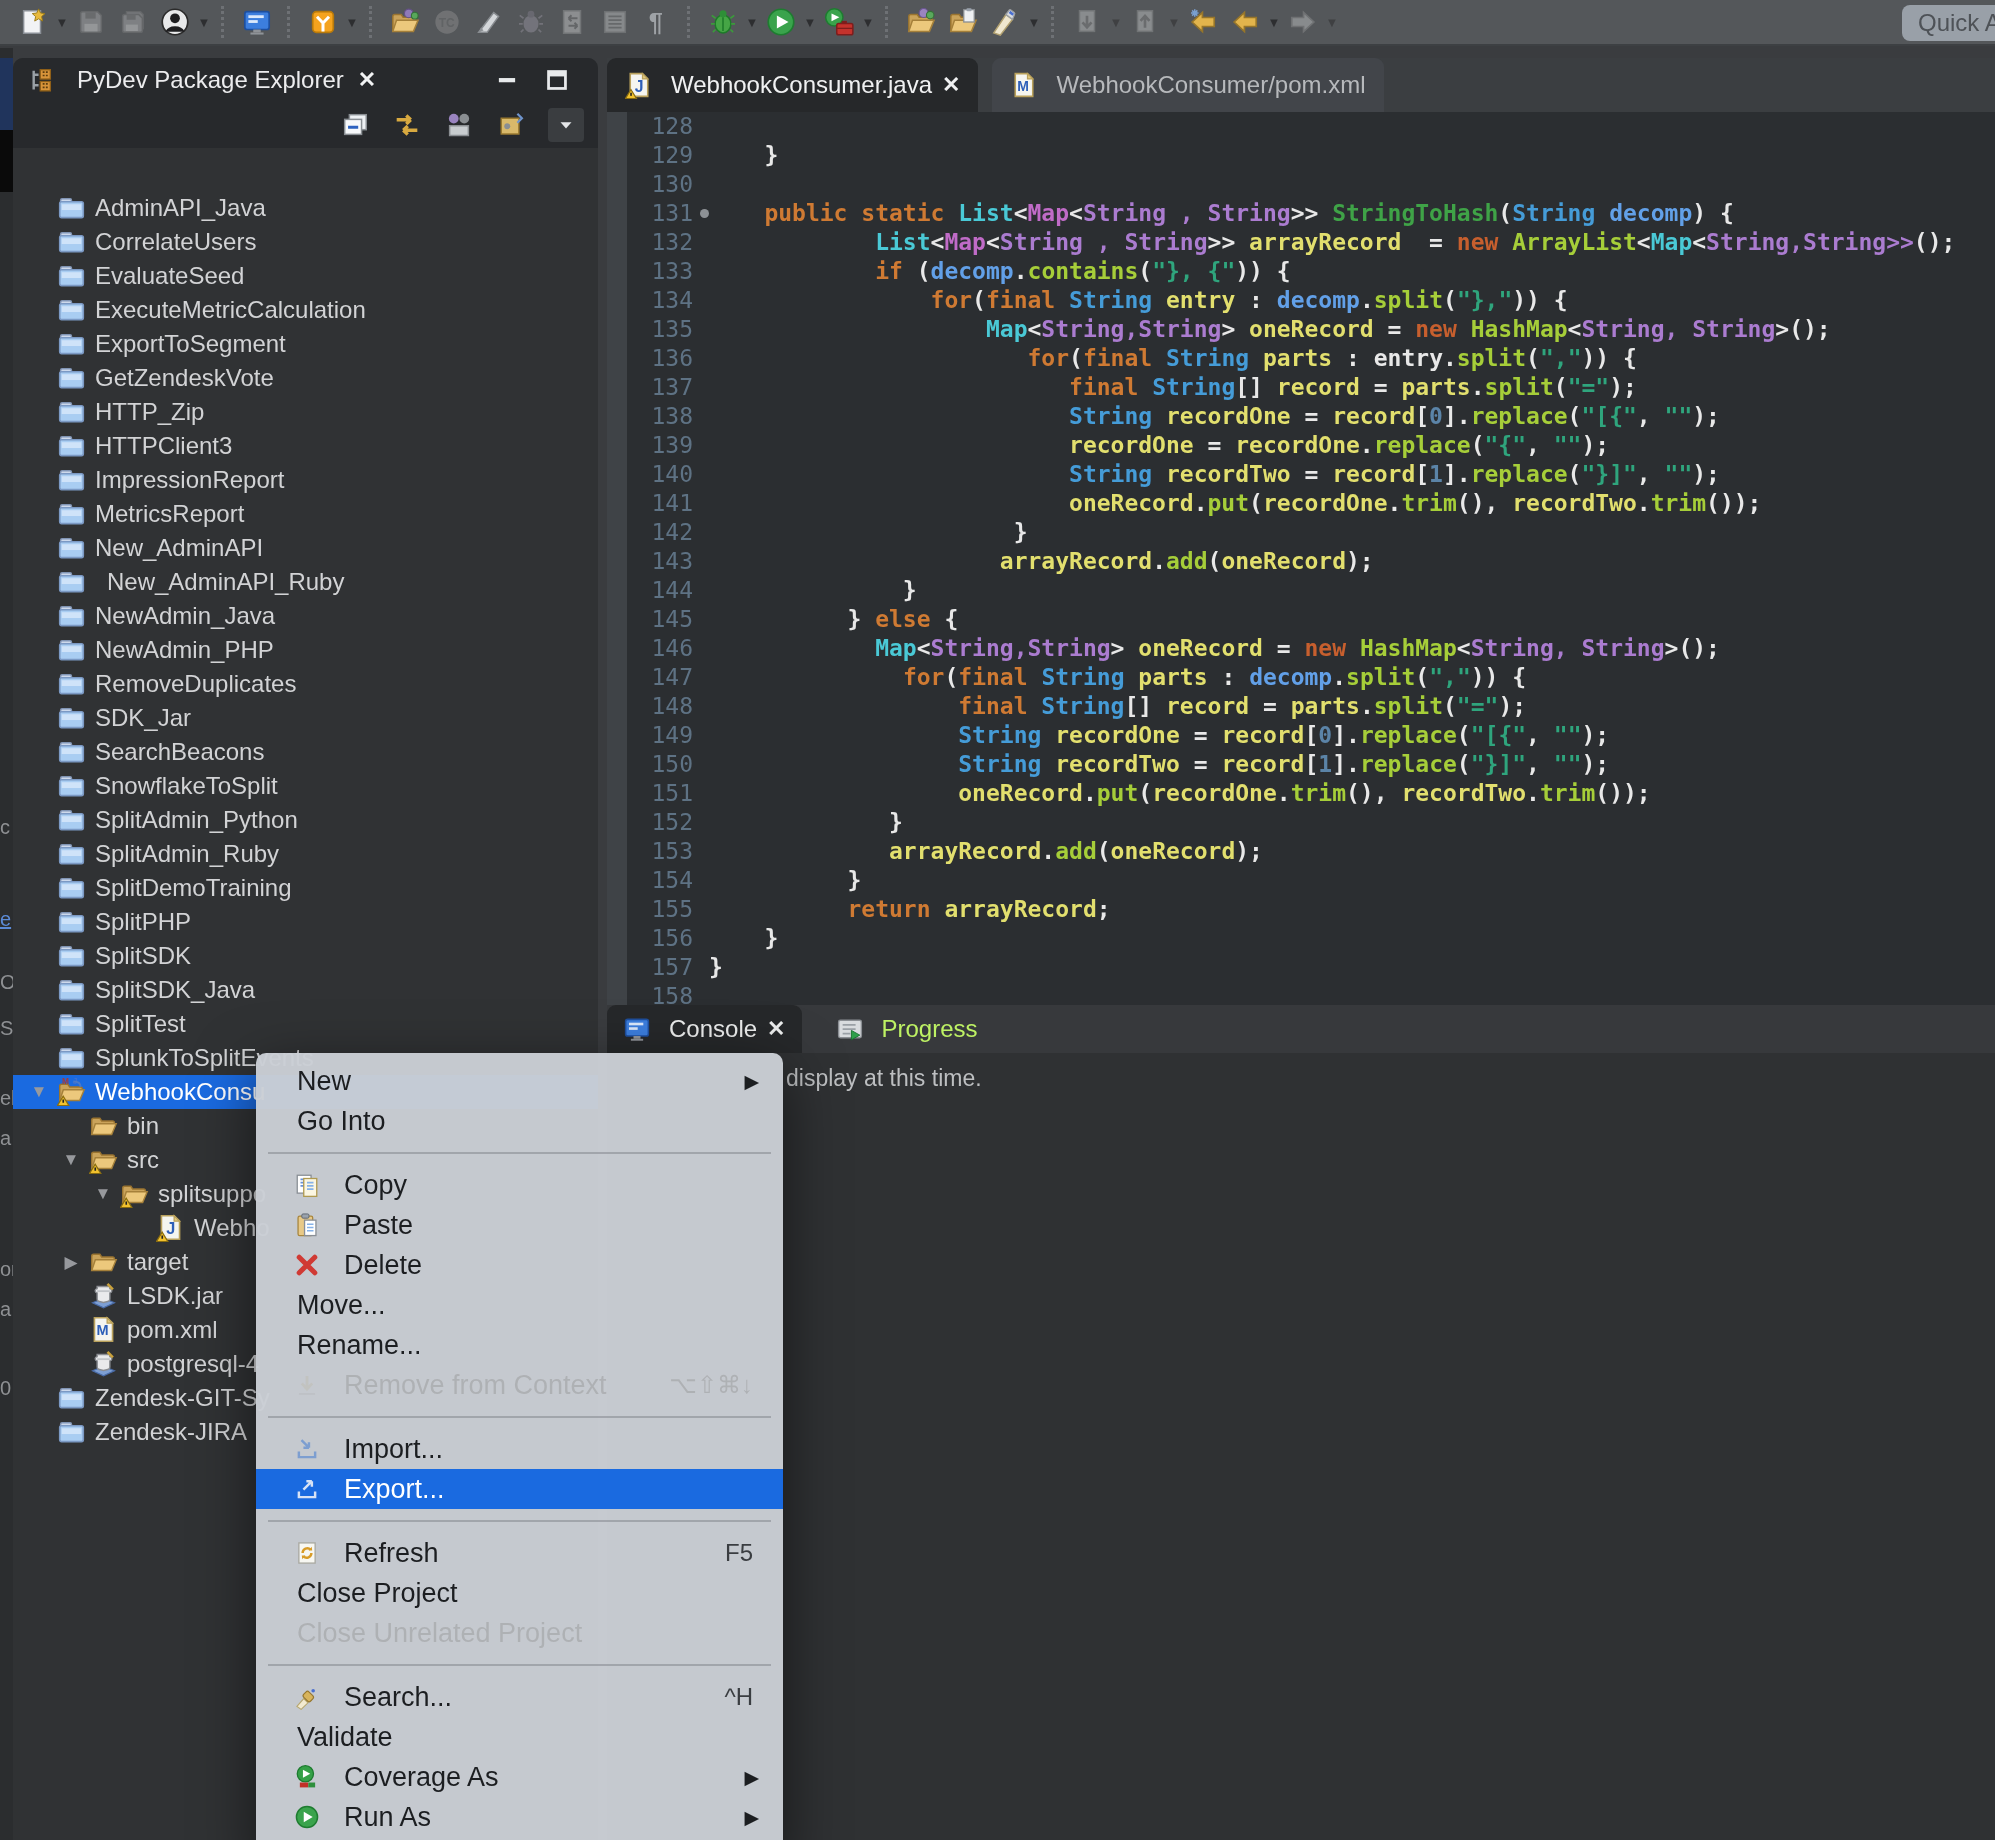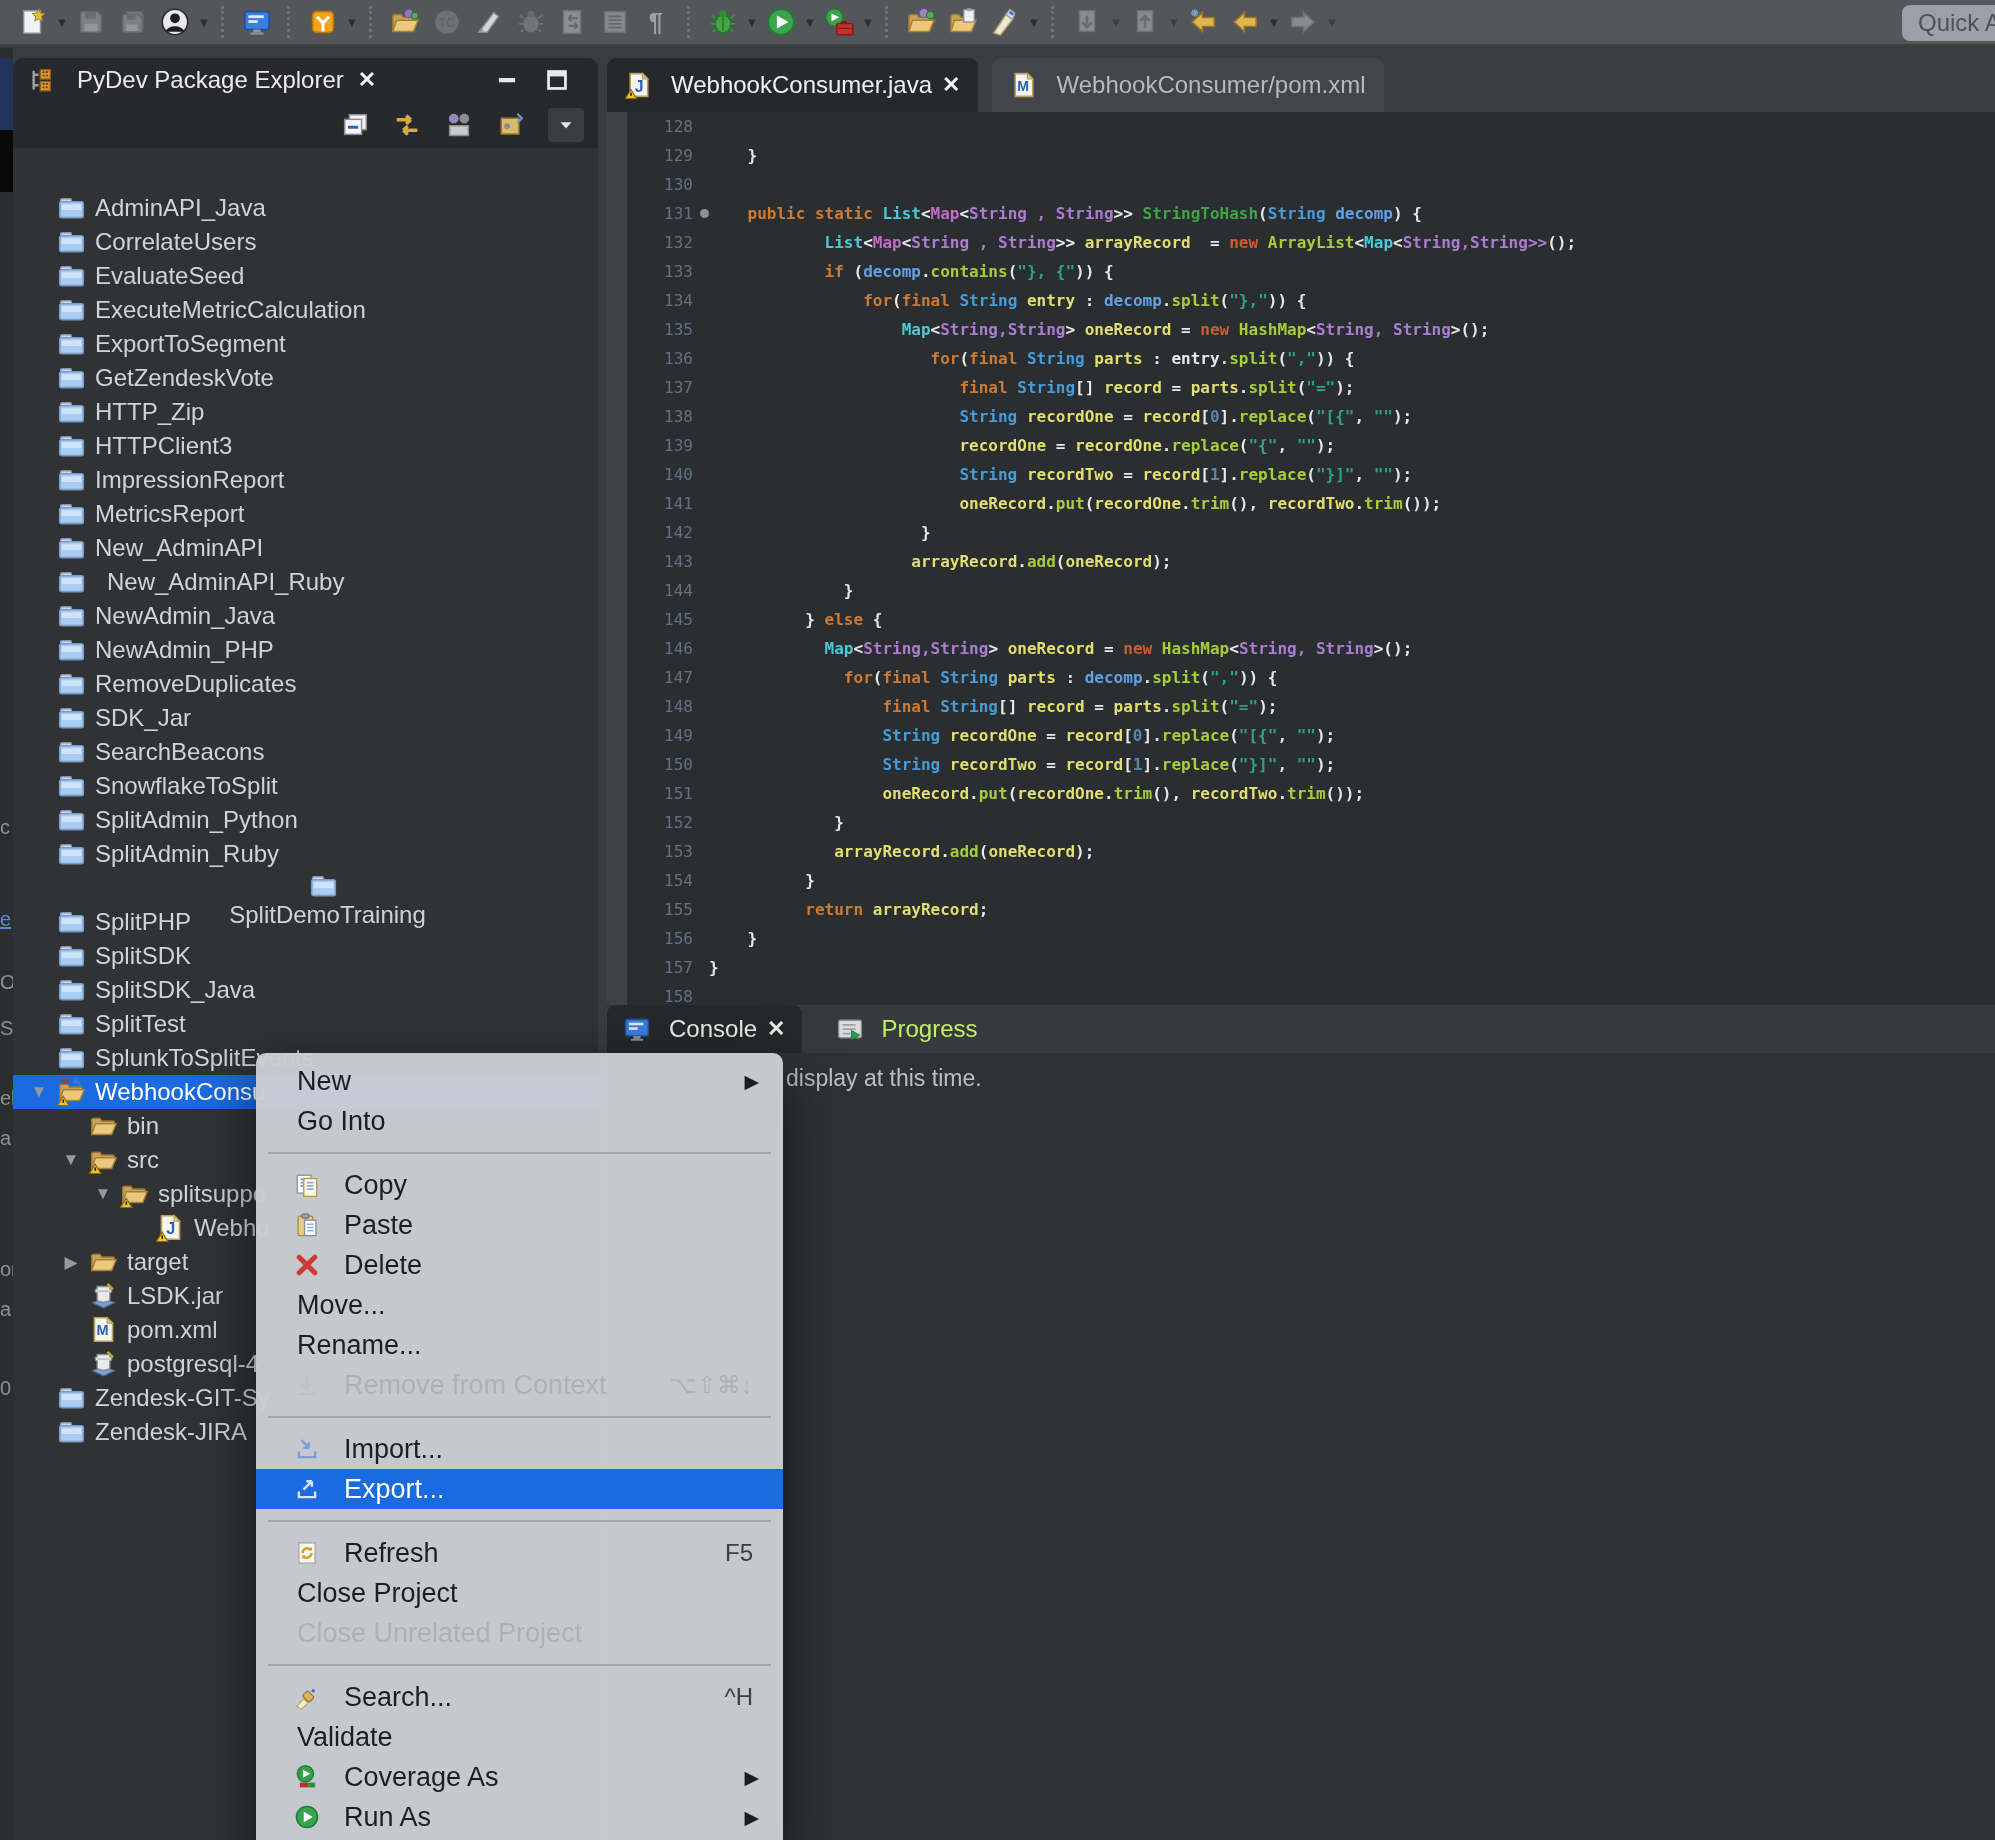--- a/index.html
+++ b/index.html
@@ -36,21 +36,21 @@
   .arrow{position:absolute;width:20px;color:#97999d;font-size:17px;text-align:center;}
   .ticon{display:inline-flex;width:30px;height:30px;margin-right:8px;flex:0 0 auto;}
   
   .editor{position:absolute;left:607px;top:58px;width:1389px;height:947px;background:#2b2e31;}
   .etabs{position:absolute;left:0;top:0;right:0;height:54px;background:#3b3e41;display:flex;align-items:flex-end;}
   .etab{height:54px;display:flex;align-items:center;gap:10px;padding:0 18px;font-size:24px;border-radius:9px 9px 0 0;}
   .etab.on{background:#26282a;color:#f0f1f2;}
   .etab.off{background:#42454a;color:#b7b9bc;margin-left:14px;}
   .eclose{font-size:22px;font-weight:bold;}
   .code{position:absolute;left:0;top:54px;right:0;bottom:0;background:#2b2e31;overflow:hidden;
-        font-family:"DejaVu Sans Mono",monospace;font-size:16px;font-weight:bold;line-height:29px;}
+        font-family:"DejaVu Sans Mono",monospace;font-size:23px;font-weight:bold;line-height:29px;}
   .ann{position:absolute;left:0;top:0;bottom:0;width:20px;background:#3f4347;}
   .crow{display:flex;height:29px;}
   .num{position:relative;width:86px;text-align:right;padding-right:16px;color:var(--lnum);flex:0 0 auto;font-weight:normal;}
   .dot{position:absolute;right:0px;top:10px;width:9px;height:9px;border-radius:50%;background:#8d9195;}
   .lc{white-space:pre;color:#e8e8e8;}
   .sg-k{color:var(--kw);} .sg-n{color:var(--kw2);} .sg-c{color:var(--cls);} .sg-m{color:var(--clsm);}
   .sg-g{color:var(--gen);} .sg-l{color:var(--lime);} .sg-f{color:var(--fn);} .sg-t{color:var(--type);}
   .sg-p{color:var(--param);} .sg-v{color:var(--vr);} .sg-s{color:var(--str);} .sg-d{color:var(--numl);} .sg-w{color:#e8e8e8;}
   
   .console{position:absolute;left:607px;top:1005px;width:1389px;height:836px;background:#2f3133;}
@@ -531,21 +531,21 @@
         <div class="trow" style="padding-left: 44px;">
           <span class="ticon">
             <svg viewBox="0 0 16 16" width="29" height="29">
               <rect x="2" y="3.2" width="6" height="3.2" rx="0.8" fill="#cdd9ec" stroke="#8195b5" stroke-width="0.8"></rect>
               <rect x="1.5" y="4.8" width="13" height="8.8" rx="1" fill="#a9cdf2" stroke="#7b99c4" stroke-width="0.9"></rect>
               <rect x="2.6" y="6.2" width="10.8" height="3.2" fill="#cfe3f9"></rect>
             </svg>
           </span>
           <span>SplitAdmin_Ruby</span>
         </div>
-        <div class="trow" style="padding-left: 44px; flex-direction: column;">
+        <div class="trow" style="padding-left: 44px;">
           <span class="ticon">
             <svg viewBox="0 0 16 16" width="29" height="29">
               <rect x="2" y="3.2" width="6" height="3.2" rx="0.8" fill="#cdd9ec" stroke="#8195b5" stroke-width="0.8"></rect>
               <rect x="1.5" y="4.8" width="13" height="8.8" rx="1" fill="#a9cdf2" stroke="#7b99c4" stroke-width="0.9"></rect>
               <rect x="2.6" y="6.2" width="10.8" height="3.2" fill="#cfe3f9"></rect>
             </svg>
           </span>
           <span>SplitDemoTraining</span>
         </div>
         <div class="trow" style="padding-left: 44px;">

